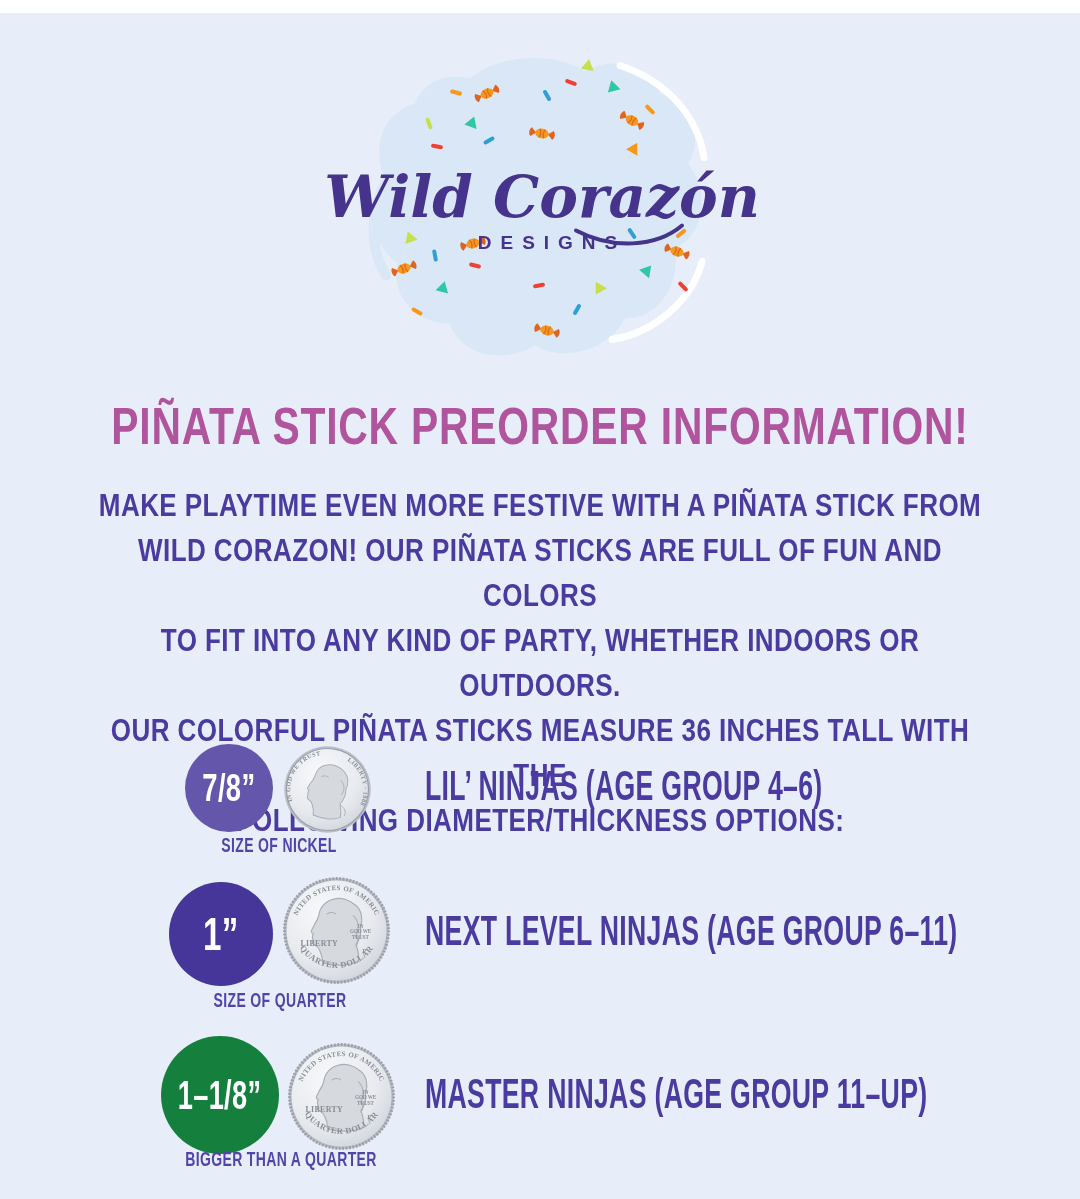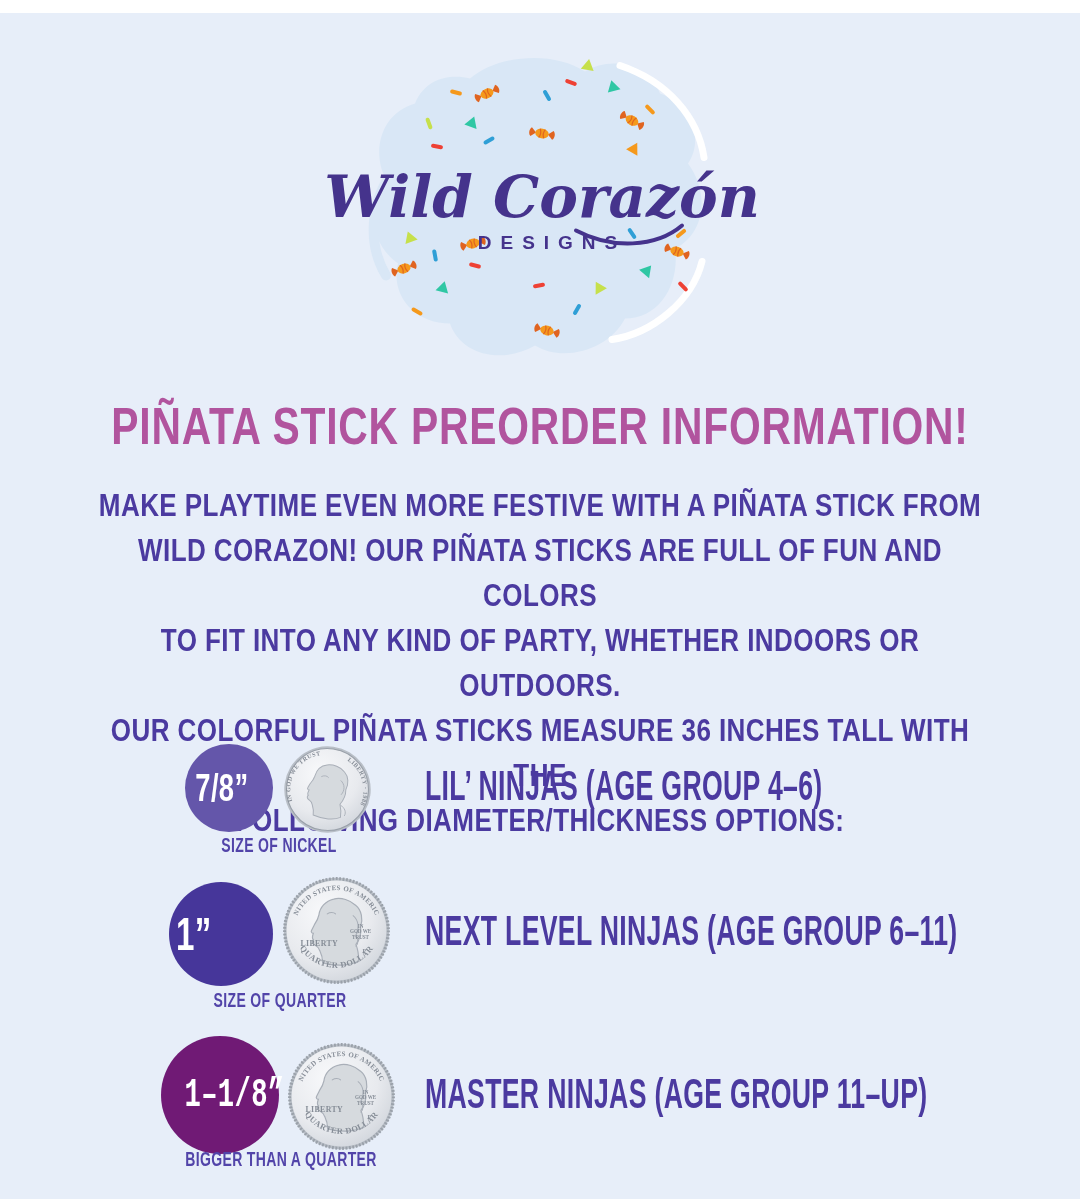--- a/index.html
+++ b/index.html
@@ -19,21 +19,21 @@
   
   .intro{
     position:absolute; left:0; top:470px; width:1080px; text-align:center;
     font-size:31px; line-height:45px; font-weight:bold; color:#4b3aa0;
     white-space:pre-line; transform:scaleX(0.84); transform-origin:50% 0;
     letter-spacing:0.5px;
   }
   
   .circle{
     position:absolute; border-radius:50%;
-    display:flex; align-items:center; justify-content:flex-start;
+    display:flex; align-items:center; justify-content:center;
   }
   .circle span{
     color:#ffffff; font-weight:bold; transform:scaleX(0.72);
     white-space:nowrap; letter-spacing:0.5px;
   }
   .coin{position:absolute;}
   .size-note{
     position:absolute; width:300px; text-align:center;
     font-size:20px; font-weight:bold; color:#5244a9;
     transform:scaleX(0.70); transform-origin:50% 0; white-space:nowrap;
@@ -182,21 +182,21 @@
     </text>
     <text class="coin-legend" x="21" y="77" font-size="8.5" letter-spacing="0.4">LIBERTY</text>
     <text class="coin-legend" x="86" y="57" font-size="5.5" text-anchor="middle">IN</text>
     <text class="coin-legend" x="86" y="63" font-size="5.5" text-anchor="middle">GOD WE</text>
     <text class="coin-legend" x="86" y="69" font-size="5.5" text-anchor="middle">TRUST</text>
     <text class="coin-legend" x="88" y="84" font-size="6">P</text>
   </svg>
   <div class="size-note" style="left: 130px; top: 976px; color: rgb(82, 68, 169);">SIZE OF QUARTER</div>
   <div class="audience" style="left: 425px; top: 893px; color: rgb(75, 58, 160);">NEXT LEVEL NINJAS (AGE GROUP 6–11)</div>
 
-  <div class="circle" style="left: 161px; top: 1023px; width: 118px; height: 118px; background-color: #701a75; font-family: Liberation Mono, monospace;">
+  <div class="circle" style="left: 161px; top: 1023px; width: 118px; height: 118px; background-color: #15803d;">
     <span style="font-size:40px; transform:scaleX(0.68);">1–1/8”</span>
   </div>
   <svg class="coin" style="left:286px; top:1028px; width:111px; height:111px;" viewBox="0 0 120 120">
     <circle cx="60" cy="60" r="57" fill="#b9bfc7"></circle>
     <circle cx="60" cy="60" r="56" fill="none" stroke="#9aa1aa" stroke-width="3.5" stroke-dasharray="2 1.7"></circle>
     <circle cx="60" cy="60" r="54" fill="url(#coinFace)"></circle>
     <path d="M57,26 C48,28 42,35 41,43 C40,48 38,51 36,54 L33,60 C32,62 34,63 35,63
              C34,66 33,68 35,70 C33,72 34,75 37,76 C39,77 41,79 42,82 C44,86 45,90 45,95
              C60,99 75,98 84,93 C84,86 83,80 81,75 C85,70 87,63 86,56 C89,48 87,38 81,33
              C75,27 65,24 57,26 Z" fill="#d6dade" stroke="#a9afb8" stroke-width="1.3"></path>

